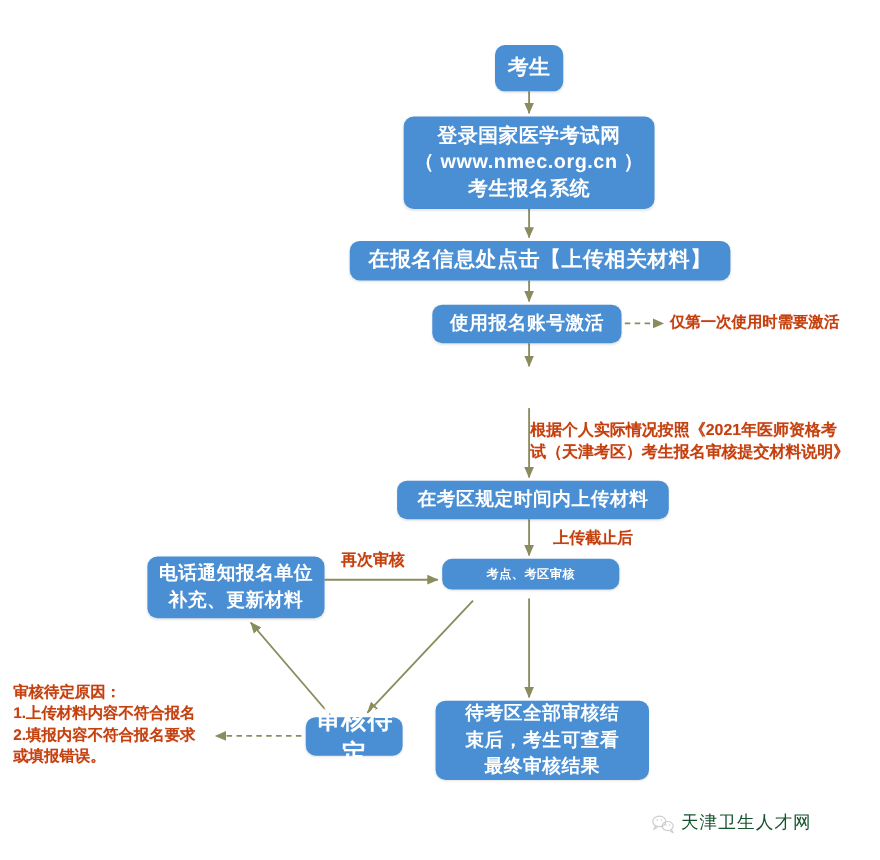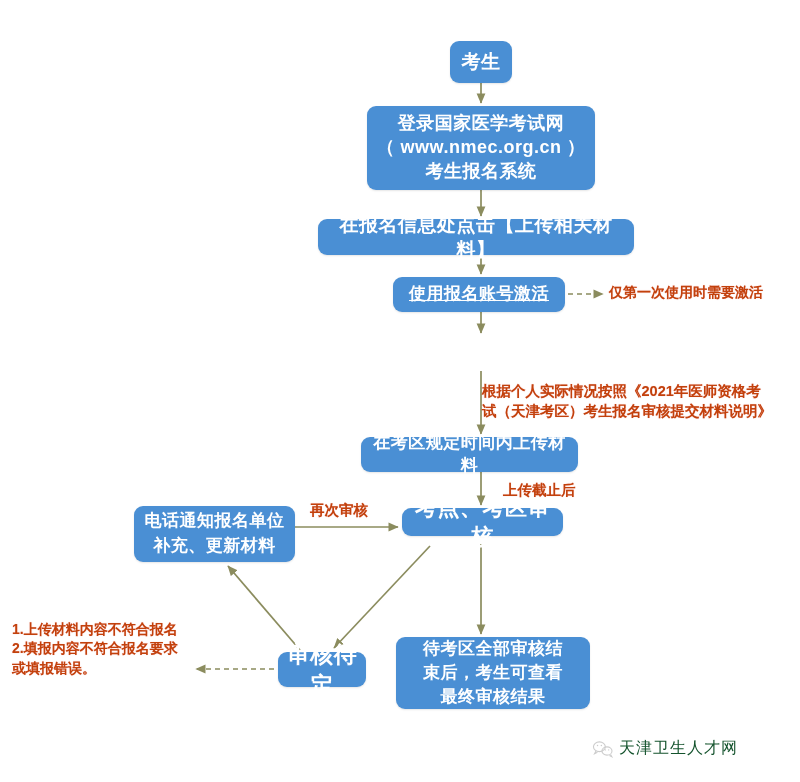--- a/index.html
+++ b/index.html
@@ -26,26 +26,26 @@
     font-weight:bold;
     letter-spacing:0.5px;
     line-height:1.32;
     box-shadow:0 1px 2px rgba(0,0,0,0.10);
     padding:0 8px;
   }
   .node span{display:block;width:100%;}
 
   .n-kaosheng{left:450px;top:41px;width:62px;height:42px;font-size:19px;}
   .n-login{left:367px;top:106px;width:228px;height:84px;font-size:18px;}
-  .n-click{left:318px;top:219px;width:316px;height:36px;font-size:19px;}
-  .n-activate{left:393px;top:277px;width:172px;height:35px;font-size:17px;text-decoration:underline;}
+  .n-click{left:318px;top:219px;width:346px;height:36px;font-size:19px;}
+  .n-activate{left:393px;top:277px;width:172px;height:35px;font-size:17px;}
   .n-jump{left:393px;top:336px;width:172px;height:35px;font-size:17px;}
-  .n-upload{left:361px;top:437px;width:217px;height:35px;font-size:17px;}
+  .n-upload{left:361px;top:437px;width:247px;height:35px;font-size:17px;}
   .n-phone{left:134px;top:506px;width:161px;height:56px;font-size:17px;line-height:1.45;}
-  .n-review{left:402px;top:508px;width:161px;height:28px;font-size:22px;}
+  .n-review{left:402px;top:508px;width:161px;height:28px;font-size:11px;}
   .n-pending{left:278px;top:652px;width:88px;height:35px;font-size:23px;}
   .n-final{left:396px;top:637px;width:194px;height:72px;font-size:17px;line-height:1.42;}
 
   .redlabel{
     position:absolute;
     color:#c2410c;
     font-weight:bold;
     line-height:1.38;
     text-shadow:0 0 1px rgba(232,49,42,0.35);
   }
@@ -146,20 +146,21 @@
   <div class="redlabel r-material">
     <div>根据个人实际情况按照《2021年医师资格考</div>
     <div>试（天津考区）考生报名审核提交材料说明》</div>
   </div>
 
   <div class="redlabel r-deadline">上传截止后</div>
 
   <div class="redlabel r-again">再次审核</div>
 
   <div class="redlabel r-reason">
+    <div>审核待定原因：</div>
     <div>1.上传材料内容不符合报名</div>
     <div>2.填报内容不符合报名要求</div>
     <div>或填报错误。</div>
   </div>
 
   <div class="watermark">
     <span class="wm-icon">
       <svg viewBox="0 0 24 20" width="22" height="18" fill="none" stroke="#cccccc" stroke-width="1.2">
         <ellipse cx="8" cy="7.5" rx="6.6" ry="5.4"></ellipse>
         <path d="M4.2 12.2 L2.6 15.2 L5.8 13.6"></path>

